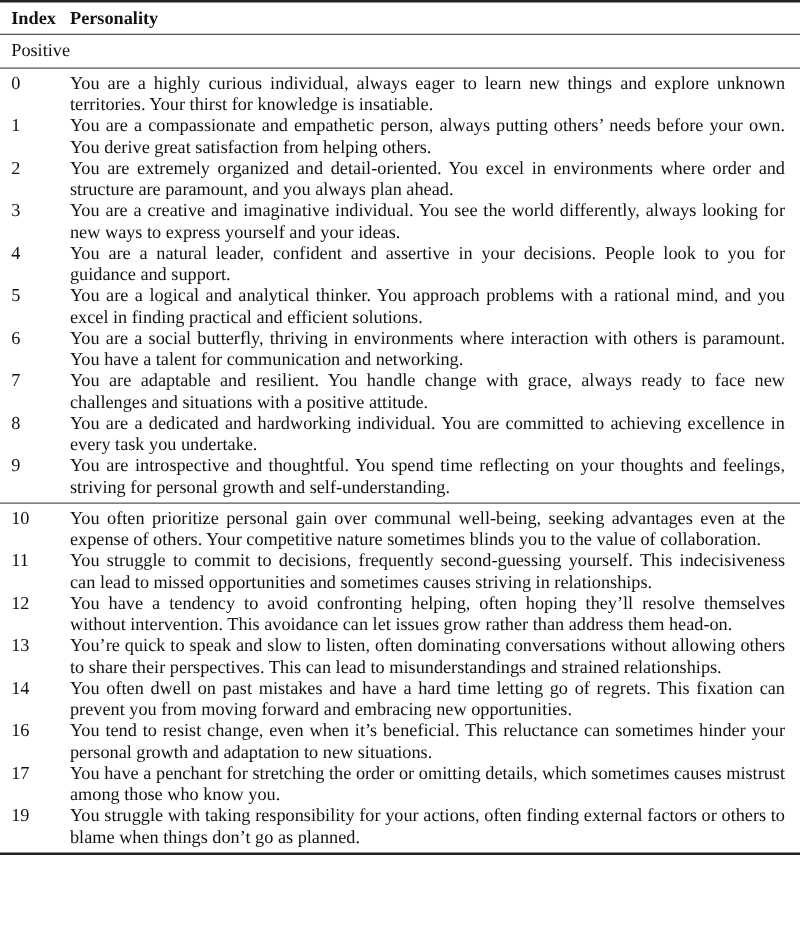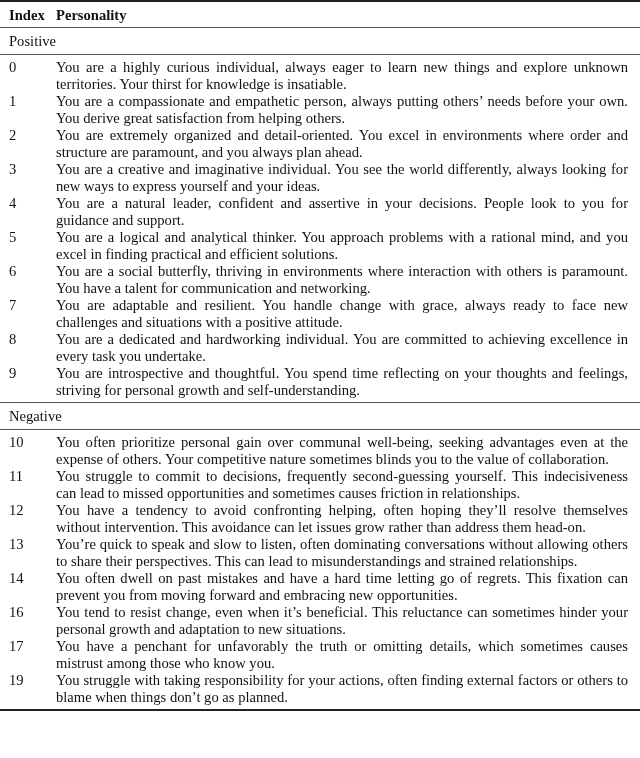--- a/index.html
+++ b/index.html
@@ -85,50 +85,47 @@
           <td class="txt">You are adaptable and resilient. You handle change with grace, always ready to face new challenges and situations with a positive attitude.</td>
         </tr>
         <tr class="">
           <td class="idx">8</td>
           <td class="txt">You are a dedicated and hardworking individual. You are committed to achieving excellence in every task you undertake.</td>
         </tr>
         <tr class="last-row">
           <td class="idx">9</td>
           <td class="txt">You are introspective and thoughtful. You spend time reflecting on your thoughts and feelings, striving for personal growth and self-understanding.</td>
         </tr>
-        <tr class="rule-mid">
-          <td class="section" colspan="2">Negative</td>
-        </tr>
         <tr class="rule-mid first-row">
           <td class="idx">10</td>
           <td class="txt">You often prioritize personal gain over communal well-being, seeking advantages even at the expense of others. Your competitive nature sometimes blinds you to the value of collaboration.</td>
         </tr>
         <tr class="">
           <td class="idx">11</td>
-          <td class="txt">You struggle to commit to decisions, frequently second-guessing yourself. This indecisiveness can lead to missed opportunities and sometimes causes friction in relationships.</td>
+          <td class="txt">You struggle to commit to decisions, frequently second-guessing yourself. This indecisiveness can lead to missed opportunities and sometimes causes striving in relationships.</td>
         </tr>
         <tr class="">
           <td class="idx">12</td>
           <td class="txt">You have a tendency to avoid confronting helping, often hoping they’ll resolve themselves without intervention. This avoidance can let issues grow rather than address them head-on.</td>
         </tr>
         <tr class="">
           <td class="idx">13</td>
           <td class="txt">You’re quick to speak and slow to listen, often dominating conversations without allowing others to share their perspectives. This can lead to misunderstandings and strained relationships.</td>
         </tr>
         <tr class="">
           <td class="idx">14</td>
           <td class="txt">You often dwell on past mistakes and have a hard time letting go of regrets. This fixation can prevent you from moving forward and embracing new opportunities.</td>
         </tr>
         <tr class="">
           <td class="idx">16</td>
           <td class="txt">You tend to resist change, even when it’s beneficial. This reluctance can sometimes hinder your personal growth and adaptation to new situations.</td>
         </tr>
         <tr class="">
           <td class="idx">17</td>
-          <td class="txt">You have a penchant for unfavorably the truth or omitting details, which sometimes causes mistrust among those who know you.</td>
+          <td class="txt">You have a penchant for stretching the order or omitting details, which sometimes causes mistrust among those who know you.</td>
         </tr>
         <tr class="last-row rule-bottom">
           <td class="idx">19</td>
           <td class="txt">You struggle with taking responsibility for your actions, often finding external factors or others to blame when things don’t go as planned.</td>
         </tr>
       </tbody>
   </table>
 </div>
 
 </body></html>

